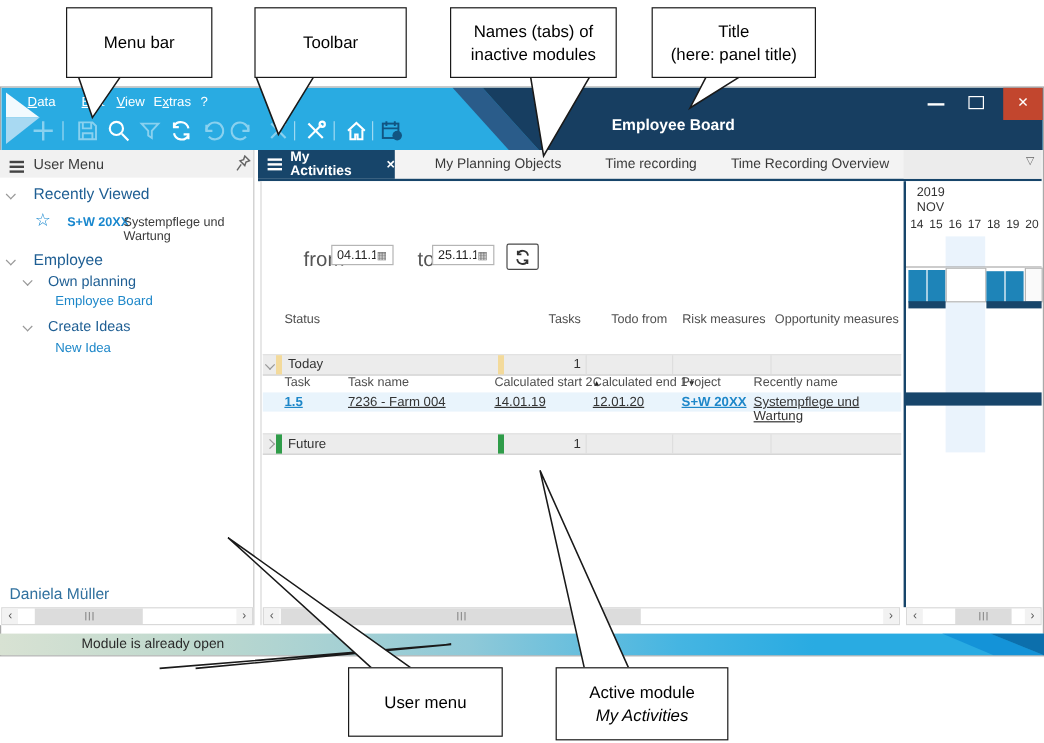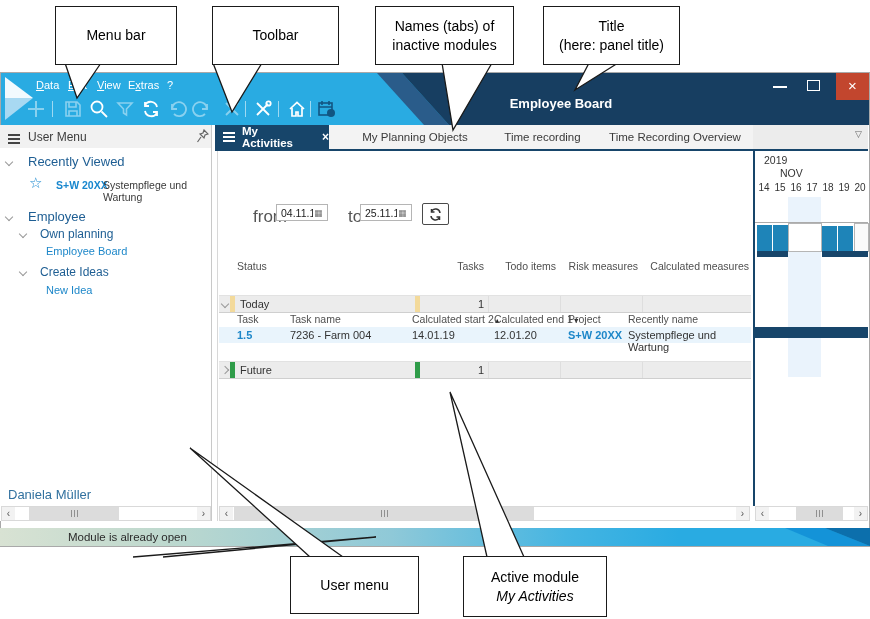--- a/index.html
+++ b/index.html
@@ -42,21 +42,21 @@
   .cal-ic{position:absolute;font-size:9px;color:#777;}
   .gh{position:absolute;font-size:10.5px;color:#4f4f4f;}
   .r{text-align:right;}
   .grow{position:absolute;left:219px;width:532px;height:16px;background:#ececec;border-top:1px solid #e2e2e2;border-bottom:1px solid #cfcfcf;box-sizing:content-box;}
   .grow .name{position:absolute;left:21px;top:2px;font-size:11px;color:#333;}
   .grow .cnt{position:absolute;left:201px;width:64px;top:2px;font-size:11px;color:#333;text-align:right;}
   .grow .bar1{position:absolute;left:11px;top:0;width:5px;height:16px;}
   .grow .bar2{position:absolute;left:196px;top:0;width:5px;height:16px;}
   .grow .xp{position:absolute;left:3px;top:5px;}
   .vsep{position:absolute;top:0;width:1px;height:16px;background:#dedede;}
-  .cell{position:absolute;font-size:11px;color:#333;}
+  .cell{position:absolute;font-size:11px;color:#333;text-decoration:underline;}
   .blue-b{color:#1D87C9;font-weight:bold;}
   .sort{font-size:7px;color:#222;}
   
   .tl{left:753px;top:151px;width:115px;height:355px;background:#fff;border-left:2px solid #17456A;box-sizing:border-box;}
   .tl-txt{position:absolute;font-size:10.5px;color:#333;}
   .days{position:absolute;left:1px;top:31px;width:112px;display:flex;}
   .days span{flex:1;text-align:center;font-size:10px;color:#333;}
   
   .statusbar{left:0;top:528px;width:870px;height:18px;
      background:linear-gradient(90deg,#D8E2D3 0%,#BFD9CE 18%,#8FC9D8 45%,#45B5E2 65%,#29ABE2 78%,#29ABE2 100%);}
@@ -77,21 +77,21 @@
       <rect x="0" y="0" width="868" height="52" fill="#29ABE2"></rect>
       <polygon points="376,0 401,0 448,52 423,52" fill="#2A5C8A"></polygon>
       <polygon points="401,0 868,0 868,52 448,52" fill="#173E61"></polygon>
     </svg>
     
     <svg class="abs" style="left:2px;top:2px" width="34" height="48">
       <polygon points="2,2 30,23 2,23" fill="#F2FAFE"></polygon>
       <polygon points="2,23 30,23 2,45" fill="#A8D9F2"></polygon>
     </svg>
     
-    <span class="abs menu-item" style="left:35px;top:6px"><span></span><span class="mn">D</span><span>ata</span></span>
+    <span class="abs menu-item" style="left:22px;top:6px"><span></span><span class="mn">D</span><span>ata</span></span>
     <span class="abs menu-item" style="left:67px;top:6px"><span></span><span class="mn">E</span><span>dit</span></span>
     <span class="abs menu-item" style="left:96px;top:6px"><span></span><span class="mn">V</span><span>iew</span></span>
     <span class="abs menu-item" style="left:127px;top:6px"><span>E</span><span class="mn">x</span><span>tras</span></span>
     <span class="abs menu-item" style="left:166px;top:6px"><span></span><span class="mn"></span><span>?</span></span>
     
     <span class="tbi dim" style="left:25px;top:26px">
       <svg width="20" height="20" fill="none" stroke="#fff" stroke-width="2">
           <path d="M10 2v16M2 10h16"></path>
         </svg>
       </span>
@@ -238,23 +238,23 @@
     <svg width="13" height="13" fill="none" stroke="#333" stroke-width="1.5">
         <path d="M11 5a4.5 4.5 0 0 0-8.5-1.5"></path>
         <path d="M2.5 1v3h3"></path>
         <path d="M2 8a4.5 4.5 0 0 0 8.5 1.5"></path>
         <path d="M10.5 12V9h-3"></path>
       </svg>
   </span>
 
   <span class="gh" style="left:237px;top:260px">Status</span>
   <span class="gh r" style="left:420px;top:260px;width:64px">Tasks</span>
-  <span class="gh r" style="left:488px;top:260px;width:68px">Todo items</span>
+  <span class="gh r" style="left:488px;top:260px;width:68px">Todo from</span>
   <span class="gh r" style="left:560px;top:260px;width:78px">Risk measures</span>
-  <span class="gh r" style="left:642px;top:260px;width:107px">Calculated measures</span>
+  <span class="gh r" style="left:642px;top:260px;width:107px">Opportunity measures</span>
 
 
   <div class="grow" style="top:295px">
     <span class="chev abs xp down"></span>
     <span class="bar1" style="background:#F3DA9B"></span>
     <span class="name">Today</span>
     <span class="bar2" style="background:#F3DA9B"></span>
     <span class="cnt">1</span>
     <span class="vsep" style="left:269px"></span>
       <span class="vsep" style="left:341px"></span>
@@ -293,21 +293,21 @@
     <div class="thumb" style="left:14px;width:300px">
         <i></i>
         <i></i>
         <i></i>
       </div>
     <span class="btn" style="right:0">›</span>
   </div>
 
   <div class="abs tl">
     <span class="tl-txt" style="left:9px;top:3px">2019</span>
-    <span class="tl-txt" style="left:25px;top:16px">NOV</span>
+    <span class="tl-txt" style="left:9px;top:16px">NOV</span>
     <div class="days">
       <span>14</span>
         <span>15</span>
         <span>16</span>
         <span>17</span>
         <span>18</span>
         <span>19</span>
         <span>20</span>
     </div>
 

